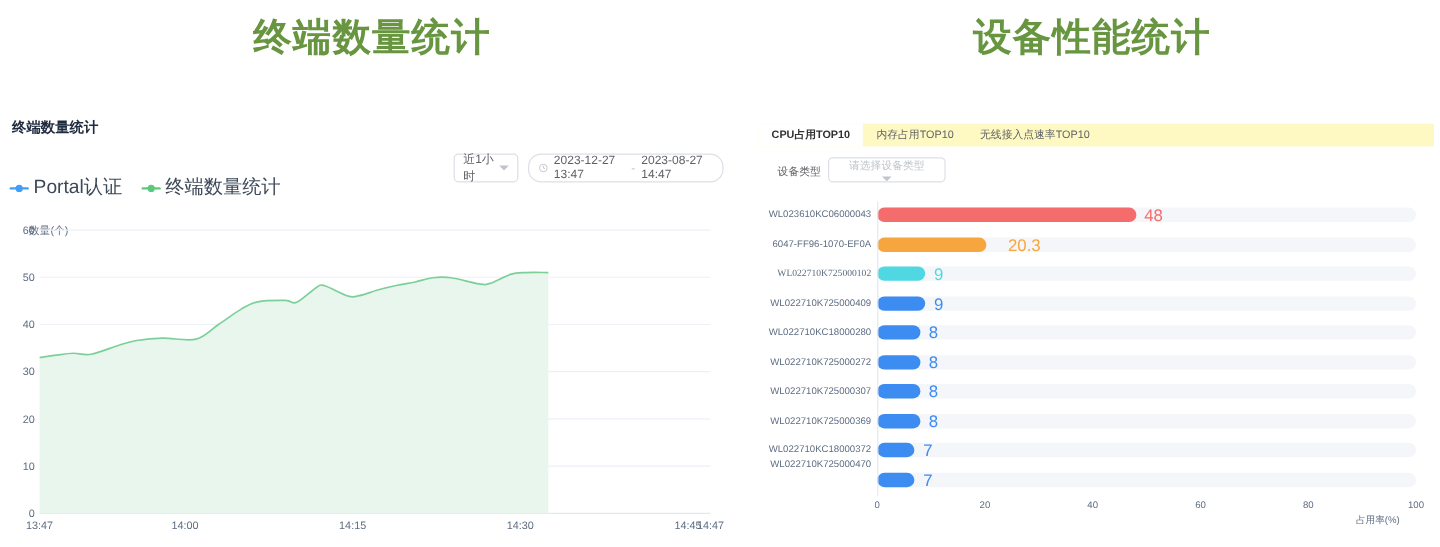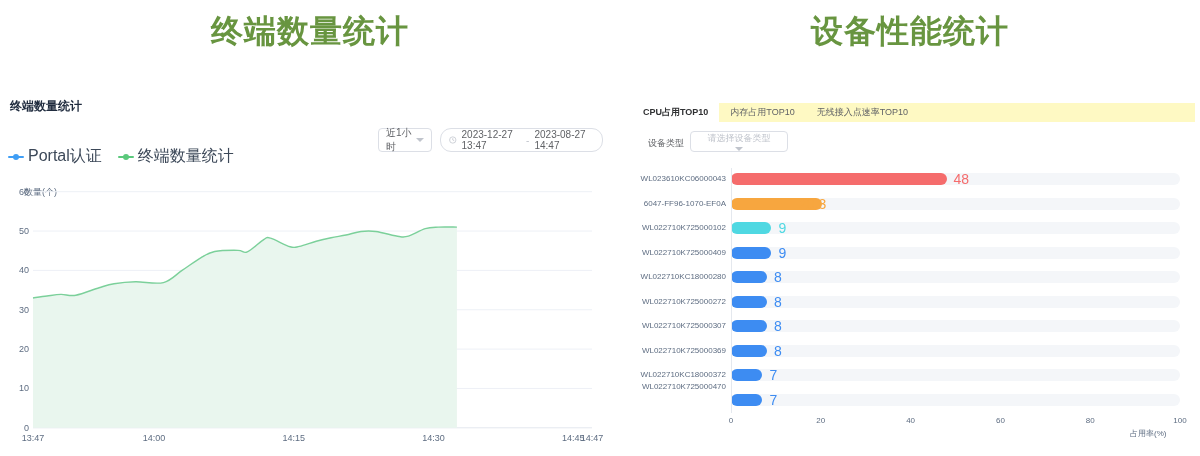--- a/index.html
+++ b/index.html
@@ -129,22 +129,22 @@
   <div id="bar-chart">
       <div class="cat-label" style="top: 173px;">WL023610KC06000043</div>
       <div class="bar-track" style="top: 173px; background: rgb(244, 246, 249);">
         <div class="bar" style="width: 215.52px; background: rgb(245, 108, 108);"></div>
       </div>
       <div class="bar-value" style="left: 953.52px; top: 173px; color: rgb(245, 108, 108);">48</div>
       <div class="cat-label" style="top: 197.53px;">6047-FF96-1070-EF0A</div>
       <div class="bar-track" style="top: 197.53px; background: rgb(244, 246, 249);">
         <div class="bar" style="width: 91.147px; background: rgb(247, 166, 63);"></div>
       </div>
-      <div class="bar-value" style="left: 799px; top: 197.53px; color: rgb(247, 166, 63);">20.3</div>
-      <div class="cat-label" style="top: 222.06px;">WL022710K725000102</div>
+      <div class="bar-value" style="left: 840px; top: 197.53px; color: rgb(247, 166, 63);">20.3</div>
+      <div class="cat-label" style="top: 222.06px; font-family: Liberation Serif, serif;">WL022710K725000102</div>
       <div class="bar-track" style="top: 222.06px; background: rgb(244, 246, 249);">
         <div class="bar" style="width: 40.41px; background: rgb(79, 216, 226);"></div>
       </div>
       <div class="bar-value" style="left: 778.41px; top: 222.06px; color: rgb(79, 216, 226);">9</div>
       <div class="cat-label" style="top: 246.59px;">WL022710K725000409</div>
       <div class="bar-track" style="top: 246.59px; background: rgb(244, 246, 249);">
         <div class="bar" style="width: 40.41px; background: rgb(61, 140, 242);"></div>
       </div>
       <div class="bar-value" style="left: 778.41px; top: 246.59px; color: rgb(61, 140, 242);">9</div>
       <div class="cat-label" style="top: 271.12px;">WL022710KC18000280</div>

